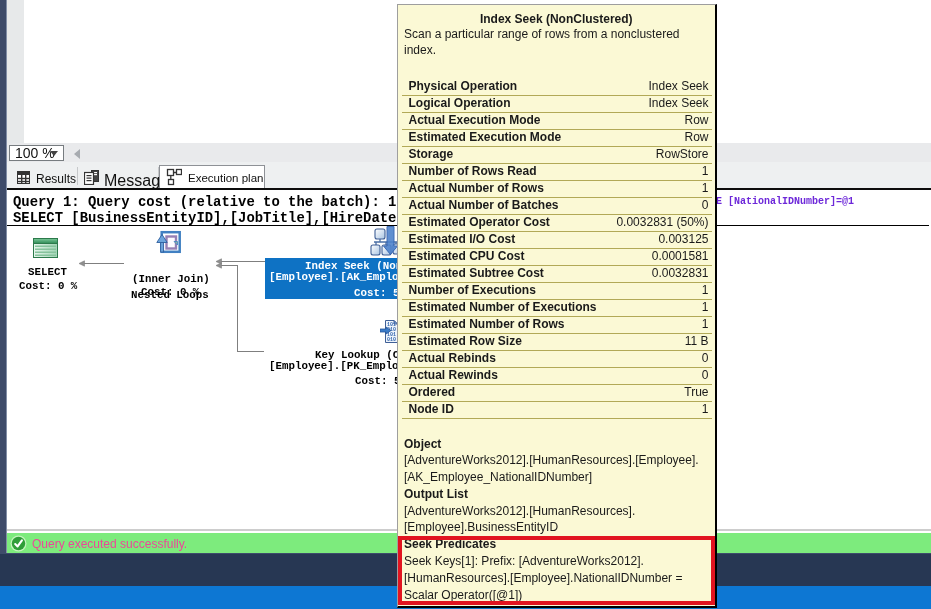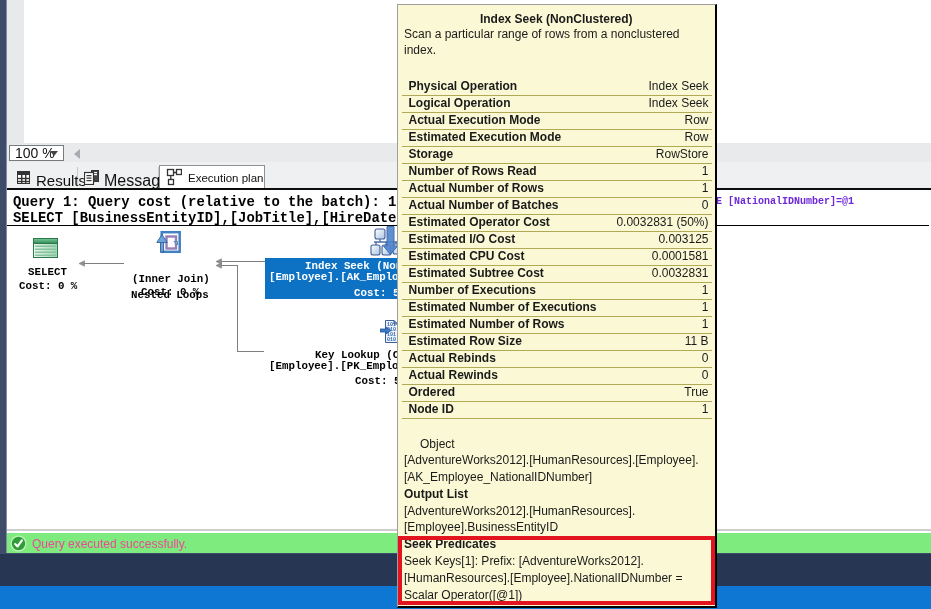--- a/index.html
+++ b/index.html
@@ -29,21 +29,21 @@
 <div class="abs" style="left:158px;top:167px;width:1px;height:18px;background:#c6c8ca;"></div>
 
 <svg class="abs" style="left:17px;top:171px;" width="13" height="13">
   <rect x="0.5" y="0.5" width="12" height="12" fill="#fff" stroke="#333" stroke-width="1"></rect>
   <rect x="0" y="0" width="13" height="4" fill="#333"></rect>
   <rect x="4" y="4" width="1.4" height="9" fill="#333"></rect>
   <rect x="8" y="4" width="1.4" height="9" fill="#333"></rect>
   <rect x="0" y="6.8" width="13" height="1.4" fill="#333"></rect>
   <rect x="0" y="9.8" width="13" height="1.4" fill="#333"></rect>
 </svg>
-<div class="abs" style="left:36px;top:172px;font-size:15px;color:#111;">Results</div>
+<div class="abs" style="left:36px;top:172px;font-size:12px;color:#111;">Results</div>
 
 <svg class="abs" style="left:84px;top:170px;" width="15" height="15">
   <rect x="7.5" y="0.5" width="7" height="11" fill="#444" stroke="#333"></rect>
   <rect x="9" y="2" width="4" height="1.2" fill="#fff"></rect>
   <rect x="9" y="4" width="4" height="1.2" fill="#fff"></rect>
   <rect x="0.5" y="2.5" width="9" height="12" fill="#fff" stroke="#333" stroke-width="1.2"></rect>
   <rect x="2.5" y="5" width="5" height="1.2" fill="#333"></rect>
   <rect x="2.5" y="7.5" width="5" height="1.2" fill="#333"></rect>
   <rect x="2.5" y="10" width="5" height="1.2" fill="#333"></rect>
 </svg>
@@ -245,21 +245,21 @@
     <div class="r">
         <b>Ordered</b>
         <span>True</span>
       </div>
     <div class="r">
         <b>Node ID</b>
         <span>1</span>
       </div>
   </div>
   <div class="abs" style="left:6px;top:430.5px;line-height:16.8px;">
-    <div style="font-weight:normal;margin-left:16px;">Object</div>
+    <div style="font-weight:bold;">Object</div>
     <div>[AdventureWorks2012].[HumanResources].[Employee].</div>
     <div>[AK_Employee_NationalIDNumber]</div>
     <div style="font-weight:bold;">Output List</div>
     <div>[AdventureWorks2012].[HumanResources].</div>
     <div>[Employee].BusinessEntityID</div>
     <div style="font-weight:bold;">Seek Predicates</div>
     <div>Seek Keys[1]: Prefix: [AdventureWorks2012].</div>
     <div>[HumanResources].[Employee].NationalIDNumber =</div>
     <div>Scalar Operator([@1])</div>
   </div>

